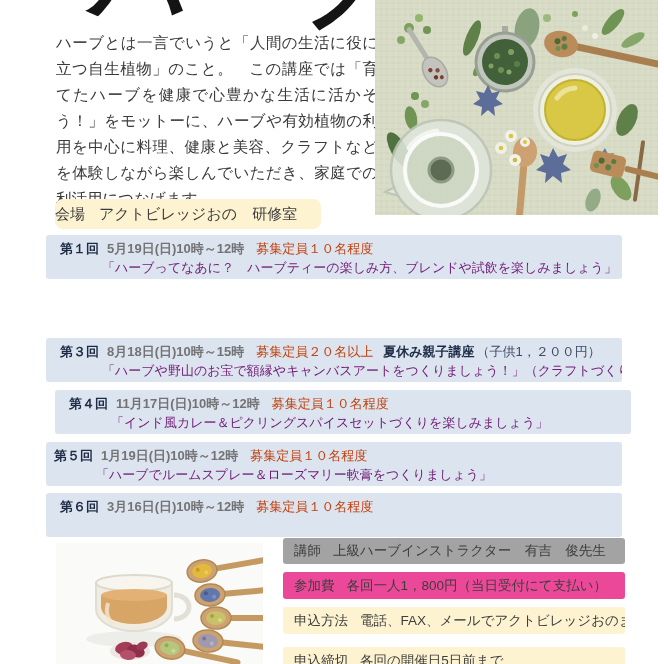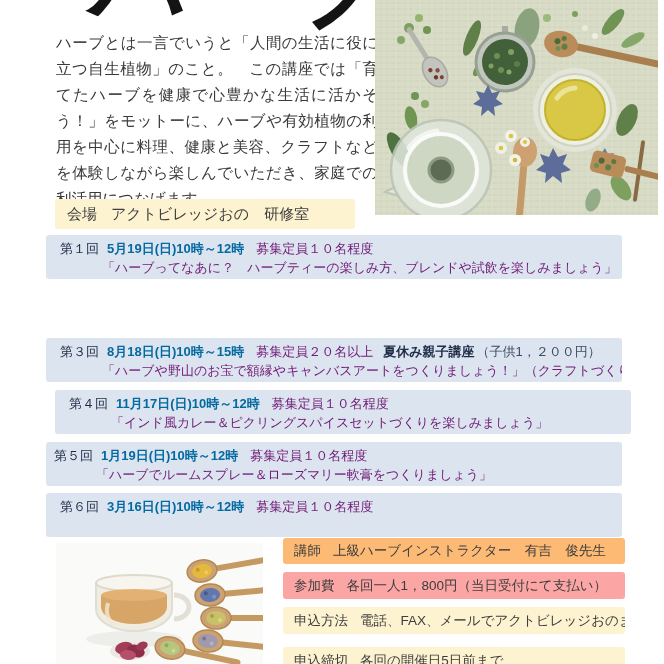--- a/index.html
+++ b/index.html
@@ -15,51 +15,51 @@
   
   .intro{
     position:absolute;left:56px;top:30px;width:322px;
     font-size:15.5px;line-height:26px;color:#3a3a3a;text-align:justify;
   }
   
   .photo-top{position:absolute;left:375px;top:0;width:283px;height:215px;}
   .photo-top svg{display:block;}
   
   .venue-box{
-    position:absolute;left:55px;top:199px;width:300px;height:30px;
-    background:#fdf3d0;border-radius:3px;line-height:30px;padding-left:12px;box-sizing:border-box;
+    position:absolute;left:55px;top:199px;width:266px;height:30px;
+    background:#fdf3d0;border-radius:8px;line-height:30px;padding-left:0;box-sizing:border-box;
     font-size:15px;color:#3d3d3d;white-space:nowrap;
   }
   .venue-box .lbl{margin-right:14px;}
   
   .session{
     position:absolute;left:46px;width:576px;height:44px;
     background:#dce4f0;border-radius:3px;box-sizing:border-box;
     padding:4px 0 0 14px;overflow:hidden;
   }
   .s1{top:235px;} .s2{top:287px;} .s3{top:338px;} .s4{top:390px;margin-left:9px;} .s5{top:442px;padding-left:8px;} .s6{top:493px;}
   .sess-line1{font-size:13px;line-height:19px;white-space:nowrap;color:#1d2b45;}
-  .s-no{font-weight:400;color:#1d2b45;margin-right:8px;}
-  .s-date{font-weight:700;color:#0369a1;margin-right:12px;}
-  .s-cap{color:#701a75;margin-right:10px;}
+  .s-no{font-weight:700;color:#1d2b45;margin-right:8px;}
+  .s-date{font-weight:700;color:#737373;margin-right:12px;}
+  .s-cap{color:#c2410c;margin-right:10px;}
   .s-special{font-weight:700;color:#1d2b45;margin-right:2px;}
   .s-special-note{color:#3c4a63;}
   .sess-line2{font-size:13px;line-height:19px;padding-left:42px;color:#701a75;white-space:nowrap;}
   
   .photo-bottom{position:absolute;left:56px;top:543px;width:207px;height:121px;}
   .photo-bottom svg{display:block;}
   
   .info-box{
     position:absolute;left:283px;width:342px;height:27px;border-radius:3px;
     line-height:27px;padding-left:11px;box-sizing:border-box;
     font-size:13.5px;color:#3d3d3d;white-space:nowrap;overflow:hidden;
   }
   .info-box .lbl{margin-right:12px;}
-  .ib-instructor{top:538px;background:#fdba74;height:26px;line-height:26px;}
-  .ib-fee{top:572px;background:#fca5a5;}
+  .ib-instructor{top:538px;background:#a3a3a3;height:26px;line-height:26px;}
+  .ib-fee{top:572px;background:#ec4899;}
   .ib-method{top:607px;background:#fdf3d0;}
   .ib-deadline{top:647px;background:#fdf3d0;}
 </style>
 </head>
 <body>
 
 <div class="page">
 
   <div class="big-title">ハーブ講座</div>
 

